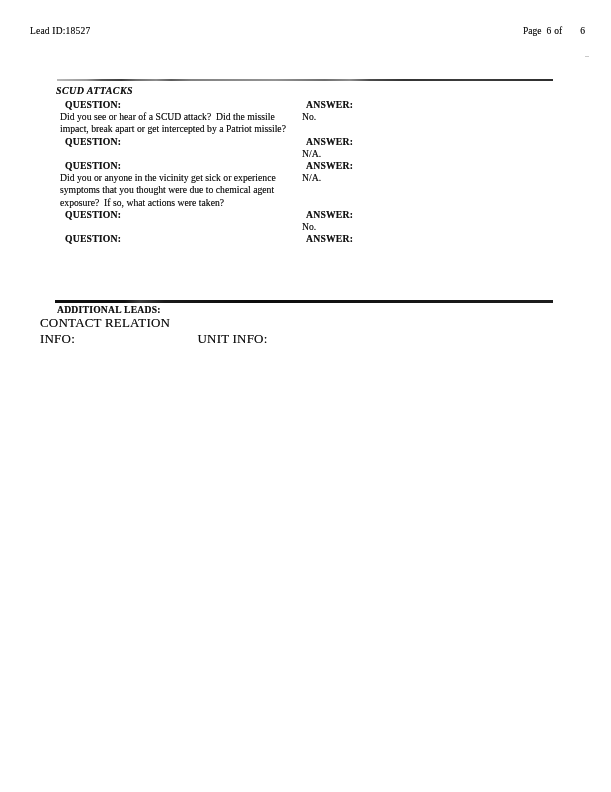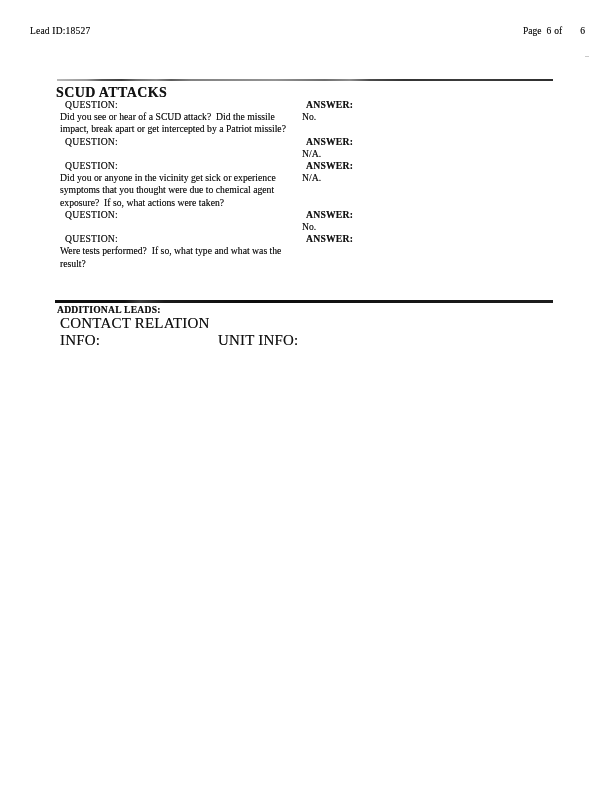--- a/index.html
+++ b/index.html
@@ -34,40 +34,40 @@
     left: 55px; top: 285px; width: 498px; height: 3px;
     background: linear-gradient(90deg,
       #101010 0%, #101010 14%, #3e3e3e 17%, #1a1a1a 22%,
       #0c0c0c 40%, #161616 70%, #1d1d1d 100%);
   }
   .speck { left: 585px; top: 41px; width: 4px; height: 1px; background: #c9c9c9; }
 
   
   #section-title {
     left: 56px; top: 70px;
-    font-size: 14px; font-weight: bold; letter-spacing: 0.4px;
+    font-size: 10px; font-weight: bold; letter-spacing: 0.4px; font-style: italic;
   }
 
   
   #qa-block {
     left: 60px; top: 84px; width: 500px;
     font-size: 9.7px; line-height: 12.2px;
   }
   .qa-pair { display: grid; grid-template-columns: 242px 1fr; }
-  .q-label { grid-column: 1; font-weight: normal; padding-left: 5px; letter-spacing: 0.2px; }
+  .q-label { grid-column: 1; font-weight: bold; padding-left: 5px; letter-spacing: 0.2px; }
   .a-label { grid-column: 2; font-weight: bold; padding-left: 4px; letter-spacing: 0.2px; }
   .q-text  { grid-column: 1; white-space: pre; }
   .a-text  { grid-column: 2; white-space: pre; }
 
   
   #additional-leads {
     left: 57px; top: 289px;
     font-size: 9.6px; font-weight: bold; letter-spacing: 0.25px;
   }
-  #contact-row { left: 60px; top: 300px; font-size: 15px; letter-spacing: 0.2px; }
+  #contact-row { left: 40px; top: 300px; font-size: 13px; letter-spacing: 0.2px; }
   #contact-row .contact { display: inline-block; width: 154px; }
 </style>
 </head>
 <body>
 
 <div class="abs" id="lead-id">Lead ID:18527</div>
 <div class="abs" id="page-info"><span>Page</span><span class="pg-num">6</span><span class="pg-of">of</span><span class="pg-total">6</span></div>
 
 <div class="abs speck"></div>
 <div class="abs" id="top-rule"></div>
@@ -101,22 +101,20 @@
 
   <div class="qa-pair">
     <span class="q-label">QUESTION:</span>
     <span class="a-label">ANSWER:</span>
     <div class="a-text">No.</div>
   </div>
 
   <div class="qa-pair">
     <span class="q-label">QUESTION:</span>
     <span class="a-label">ANSWER:</span>
-    <div class="q-text">Were tests performed?  If so, what type and what was the
-result?</div>
     <div class="a-text"></div>
   </div>
 
 </div>
 
 <div class="abs" id="thick-rule"></div>
 <div class="abs" id="additional-leads">ADDITIONAL LEADS:</div>
 <div class="abs" id="contact-row">
   <span class="contact">CONTACT RELATION INFO:</span>
   <span>UNIT INFO:</span>

